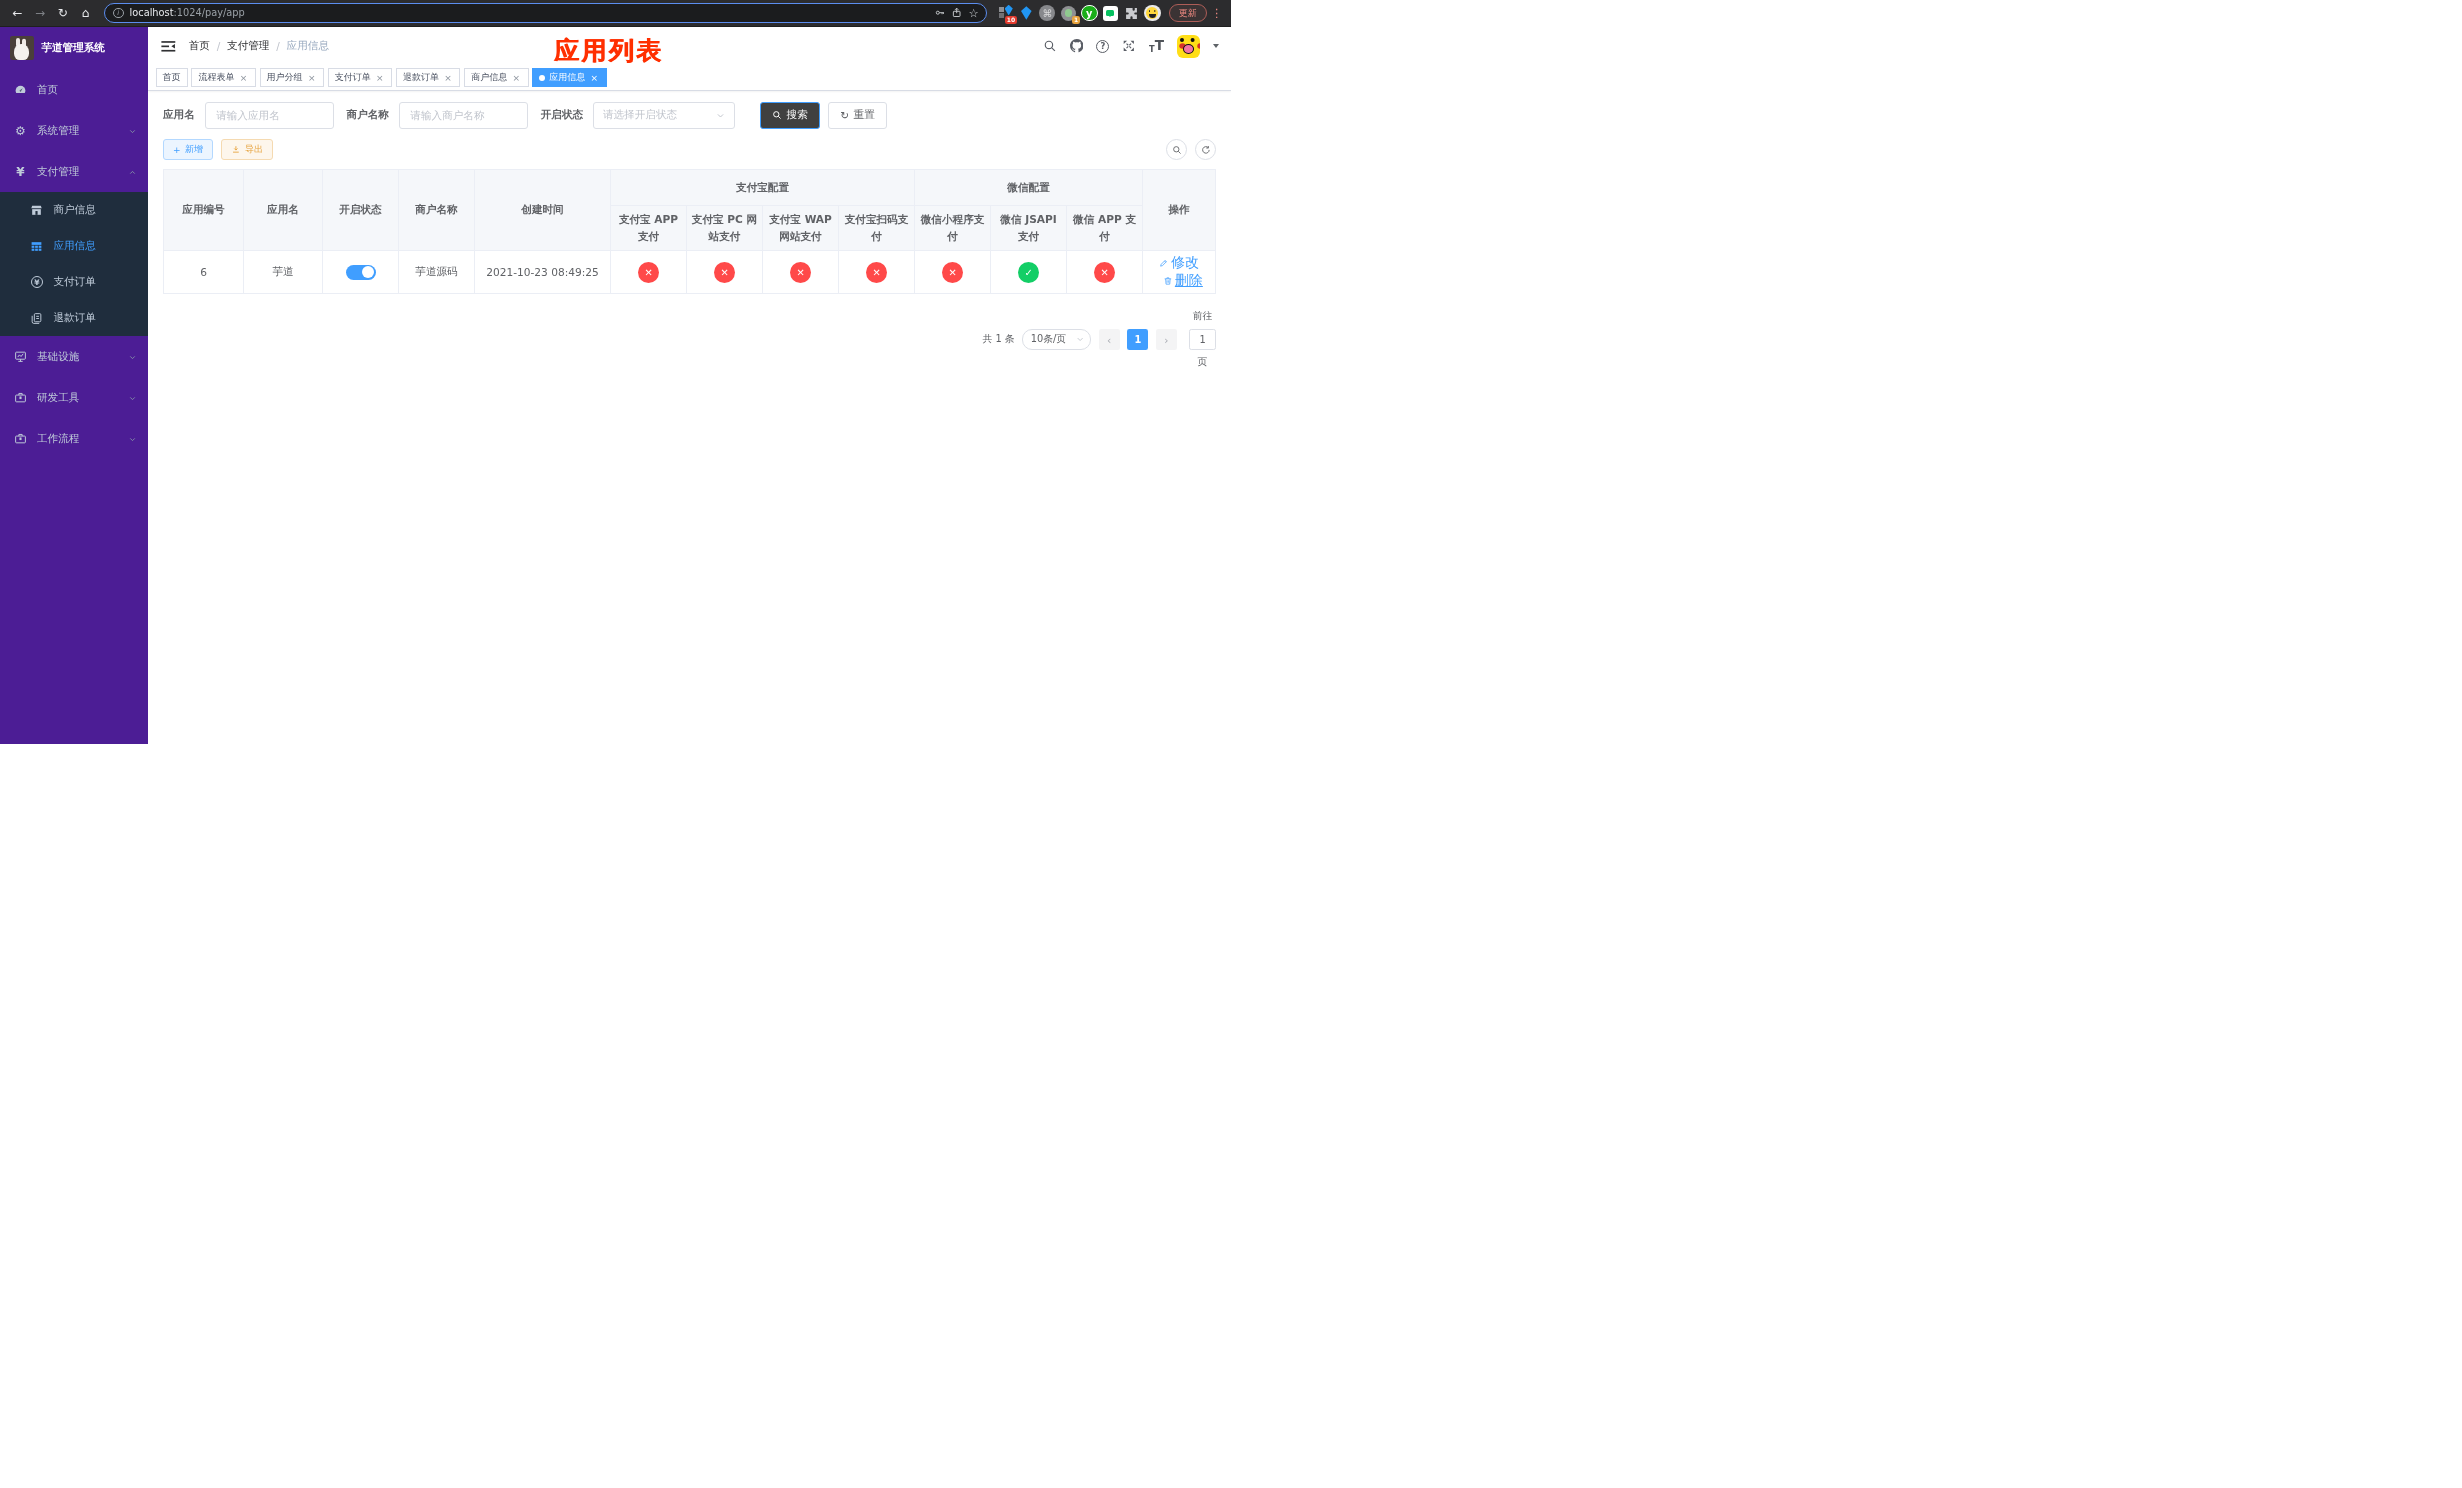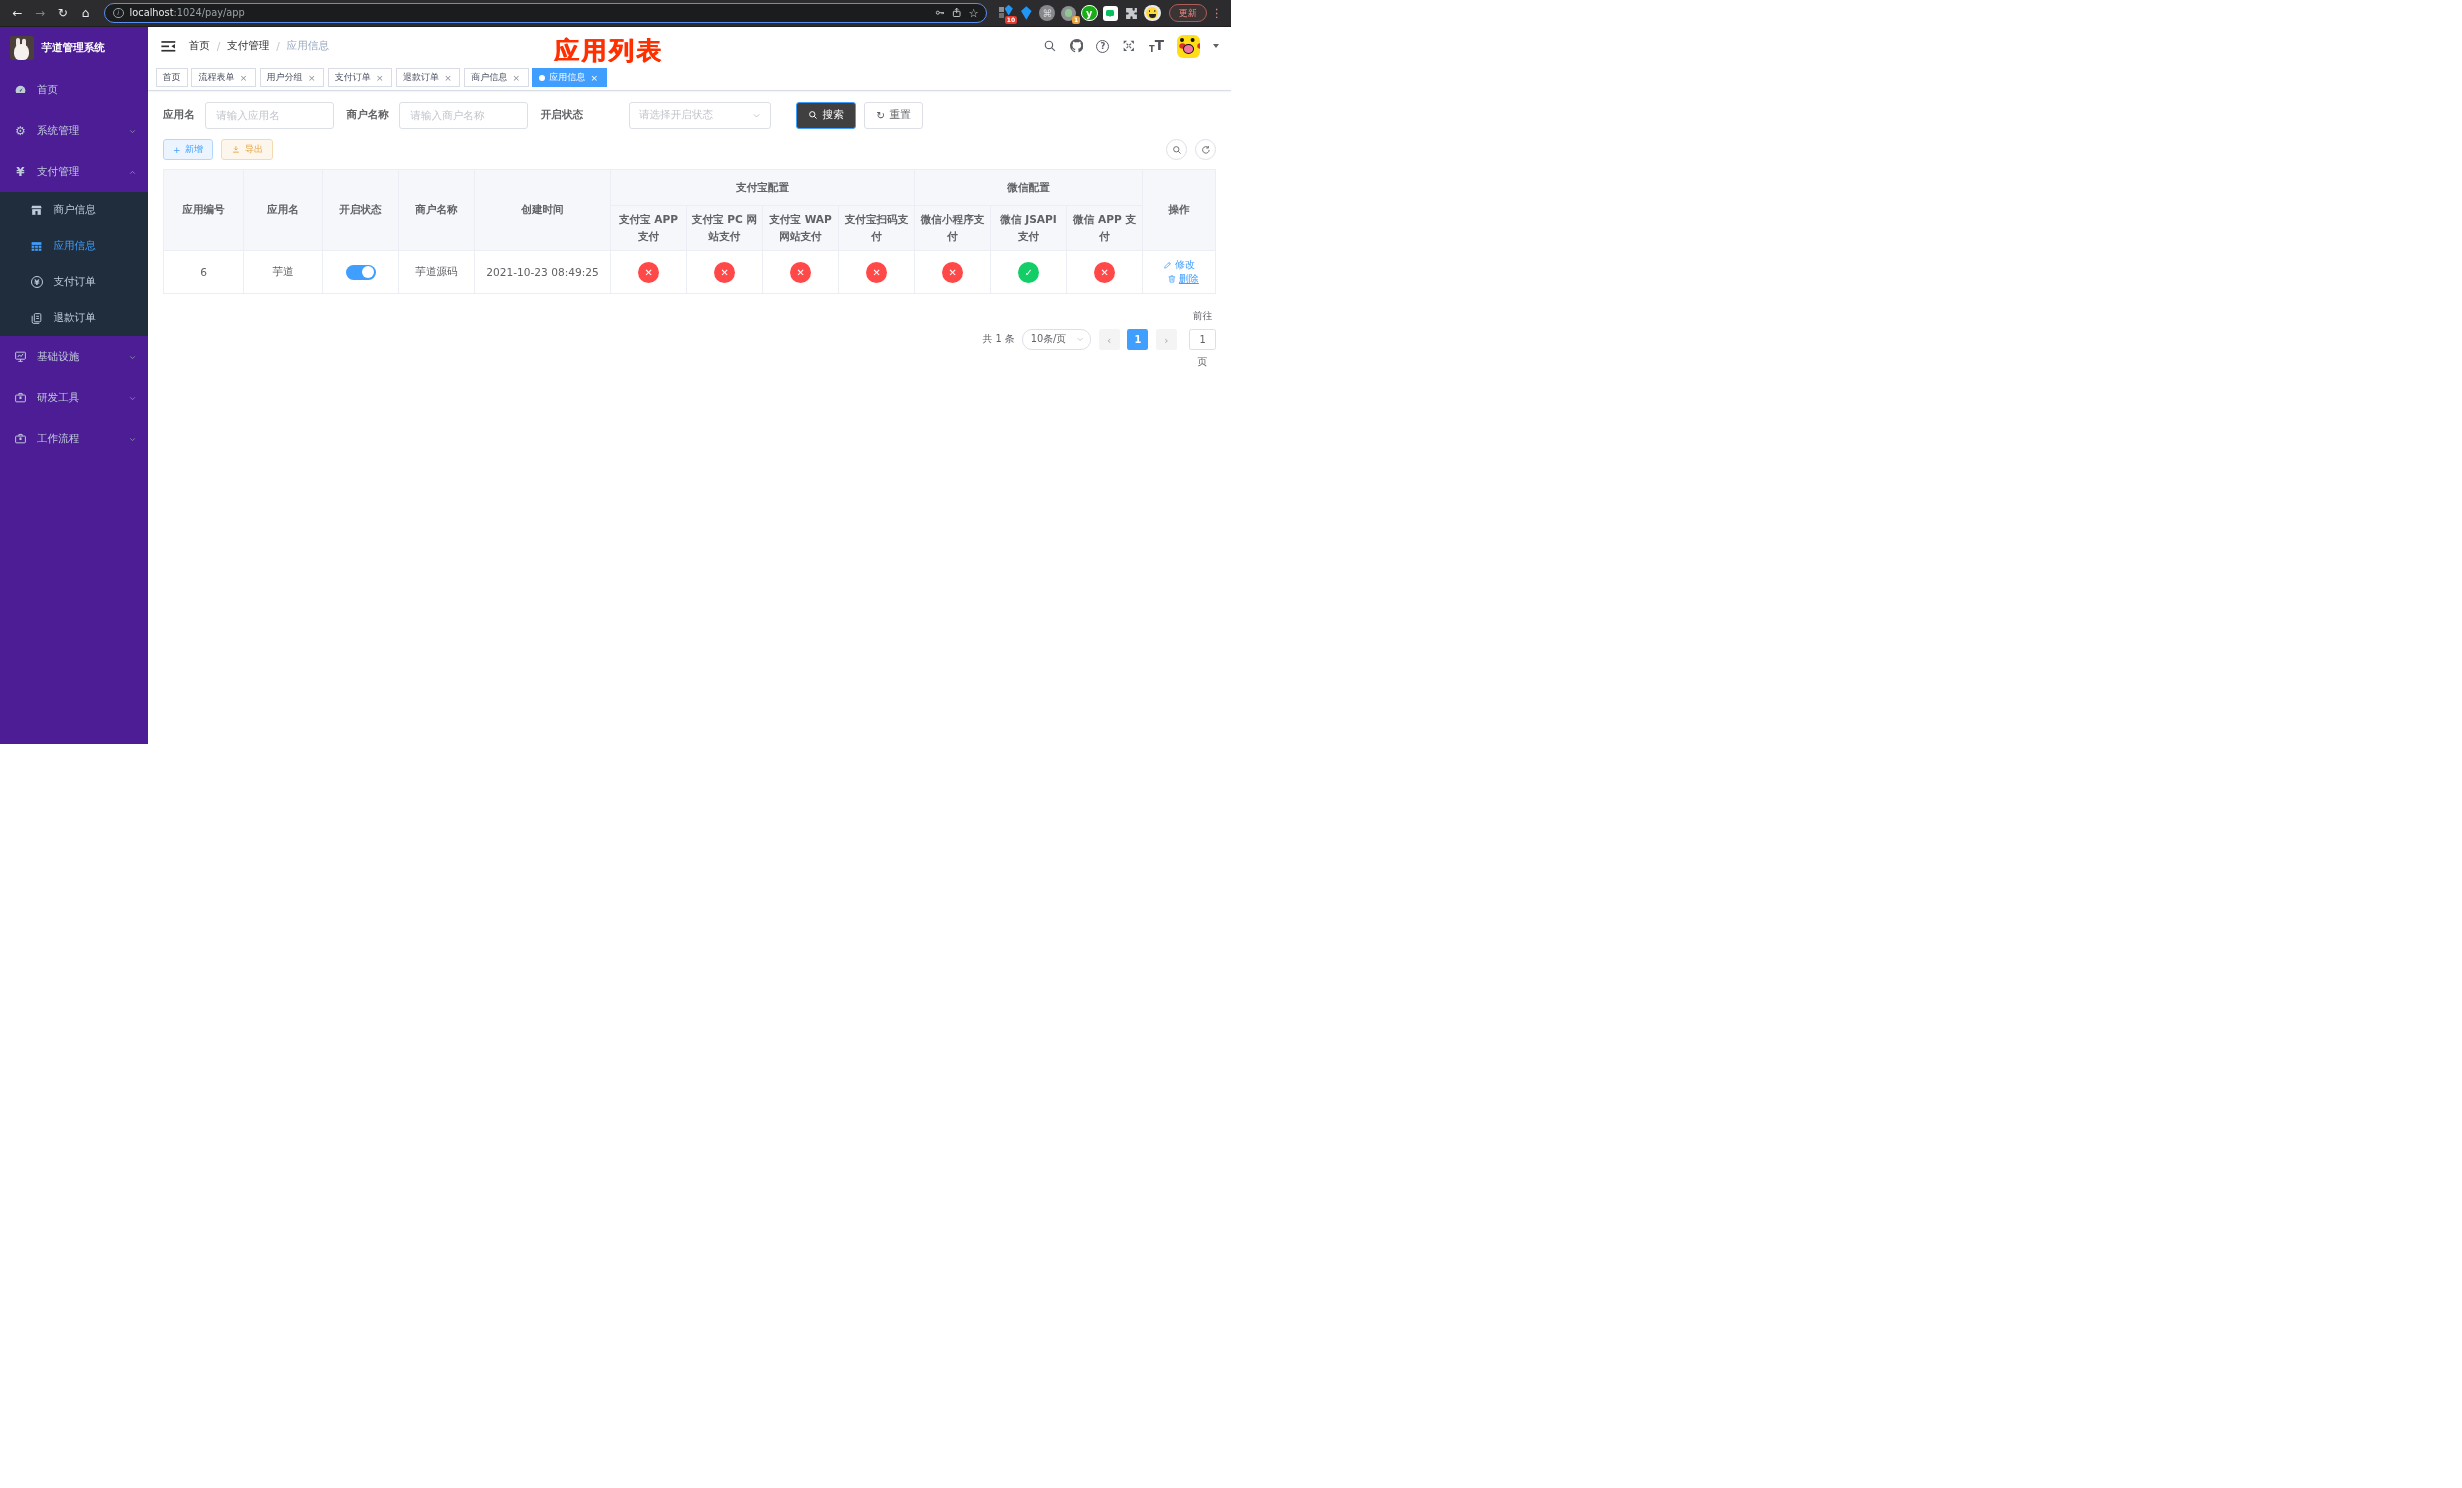--- a/index.html
+++ b/index.html
@@ -120,21 +120,21 @@
 
   
   .content { flex:1; padding:10.6px 15px 0; overflow:hidden; }
   .filters { display:flex; align-items:center; margin-bottom:10.6px; }
   .f-label { font-size:10.6px; font-weight:700; color:#606266; margin-right:9.8px; white-space:nowrap; }
   .f-input { height:27px; border:0.8px solid #dcdfe6; border-radius:3px; padding:0 10.6px;
     font-size:10.6px; color:#606266; width:129px; margin-right:13px; outline:none;
     font-family:inherit; }
   .f-input::placeholder { color:#c0c4cc; }
   .f-select { height:27px; width:142px; border:0.8px solid #dcdfe6; border-radius:3px;
-    display:flex; align-items:center; padding:0 9px; margin-right:9px; cursor:pointer;margin-left:36px; }
+    display:flex; align-items:center; padding:0 9px; margin-right:9px; cursor:pointer; }
   .f-select .ph { flex:1; font-size:10.6px; color:#c0c4cc; }
   .f-select svg { width:9px; height:9px; stroke:#c0c4cc; }
   .btn { height:27px; border-radius:3px; font-size:10.6px; display:inline-flex; align-items:center;
     justify-content:center; gap:4.5px; cursor:pointer; border:0.8px solid #dcdfe6; background:#fff;
     color:#606266; padding:0 11.4px; font-family:inherit; }
   .btn.primary { background:#404040; border-color:#409eff; color:#fff;margin-left:16px; }
   .btn svg { width:9.8px; height:9.8px; }
 
   .tools { display:flex; align-items:center; margin-bottom:9px; }
   .btn.mini { height:21px; padding:0 9px; font-size:9px; margin-right:7.6px; }
@@ -152,21 +152,21 @@
   thead tr.group th { height:36px; }
   thead tr.sub th { height:43px; }
   tbody td { height:43px; color:#606266; }
   .status-circle { width:21px; height:21px; border-radius:50%; display:inline-flex;
     align-items:center; justify-content:center; color:#fff; font-size:9.8px; font-weight:700; }
   .status-circle.fail { background:#ff4949; }
   .status-circle.pass { background:#13ce66; }
   .el-switch { width:30px; height:15px; border-radius:7.6px; background:#409eff; display:inline-block;
     position:relative; cursor:pointer; vertical-align:middle; }
   .el-switch .knob { position:absolute; top:1.5px; left:16.7px; width:12px; height:12px; border-radius:50%; background:#fff; }
-  .op-link { color:#409eff; font-size:10px; display:inline-flex; align-items:center; gap:2.3px;
+  .op-link { color:#409eff; font-size:14px; display:inline-flex; align-items:center; gap:2.3px;
     cursor:pointer; white-space:nowrap; }
   .op-link svg { width:9.8px; height:9.8px; stroke:#409eff; }
   .op-link + .op-link { margin-left:7.6px;text-decoration:underline; }
 
   
   .pager { display:flex; align-items:center; justify-content:flex-end; gap:7.6px;
     margin-top:16px; font-size:9.8px; color:#606266; }
   .pg-total { margin-right:0; }
   .pg-size { width:69px; height:21px; border:0.8px solid #dcdfe6; border-radius:10px; display:flex;
     align-items:center; padding:0 6px 0 7.6px; cursor:pointer; }

